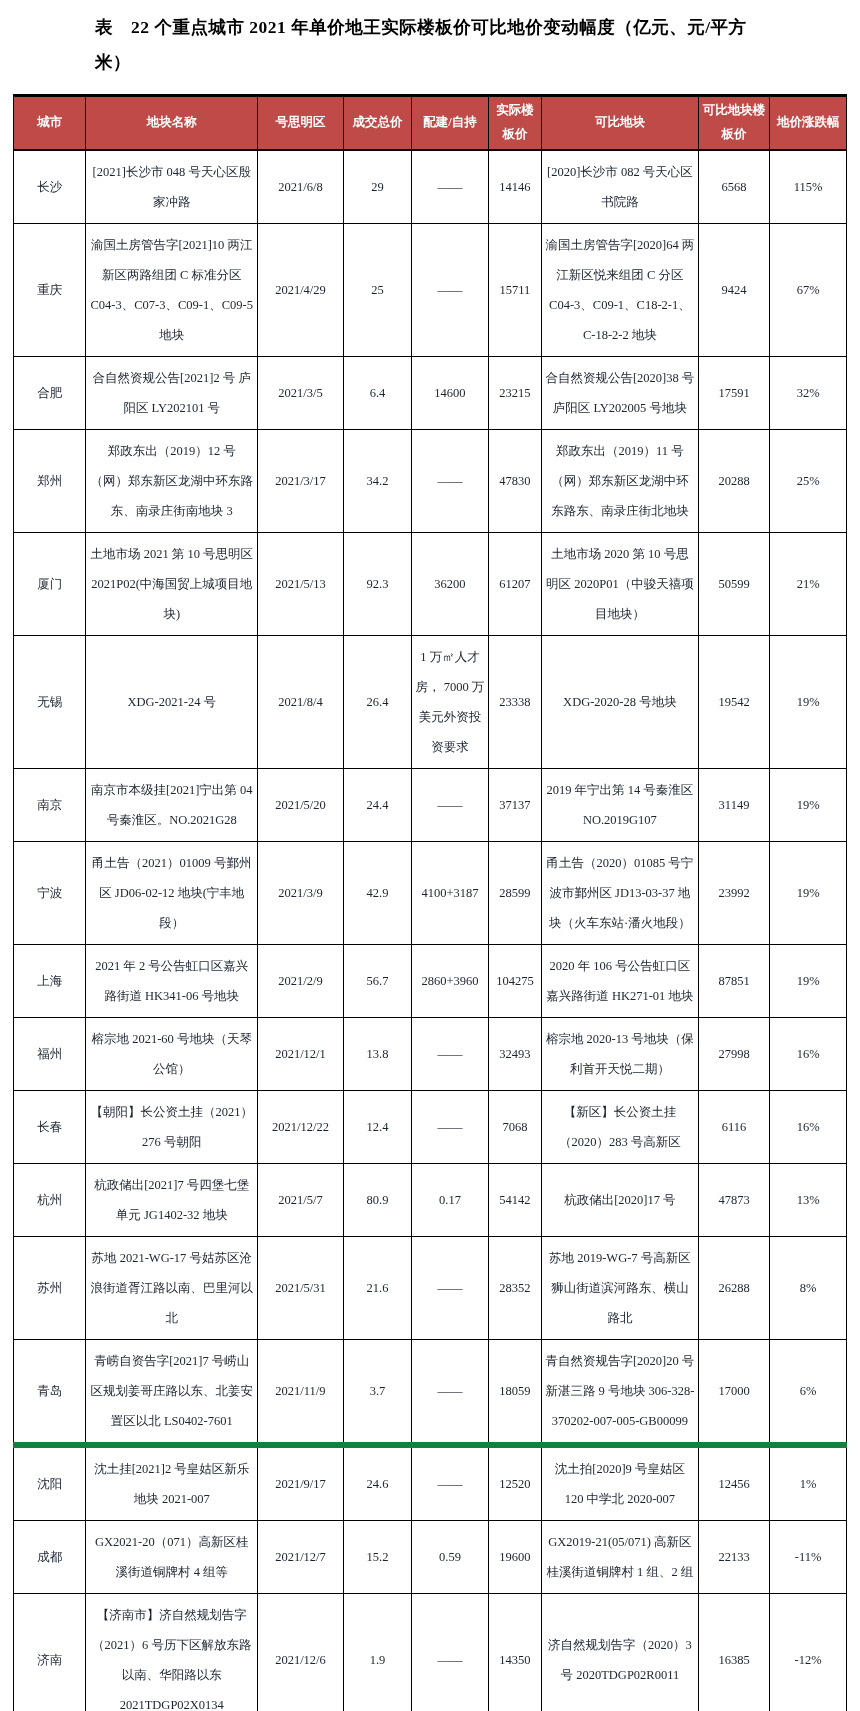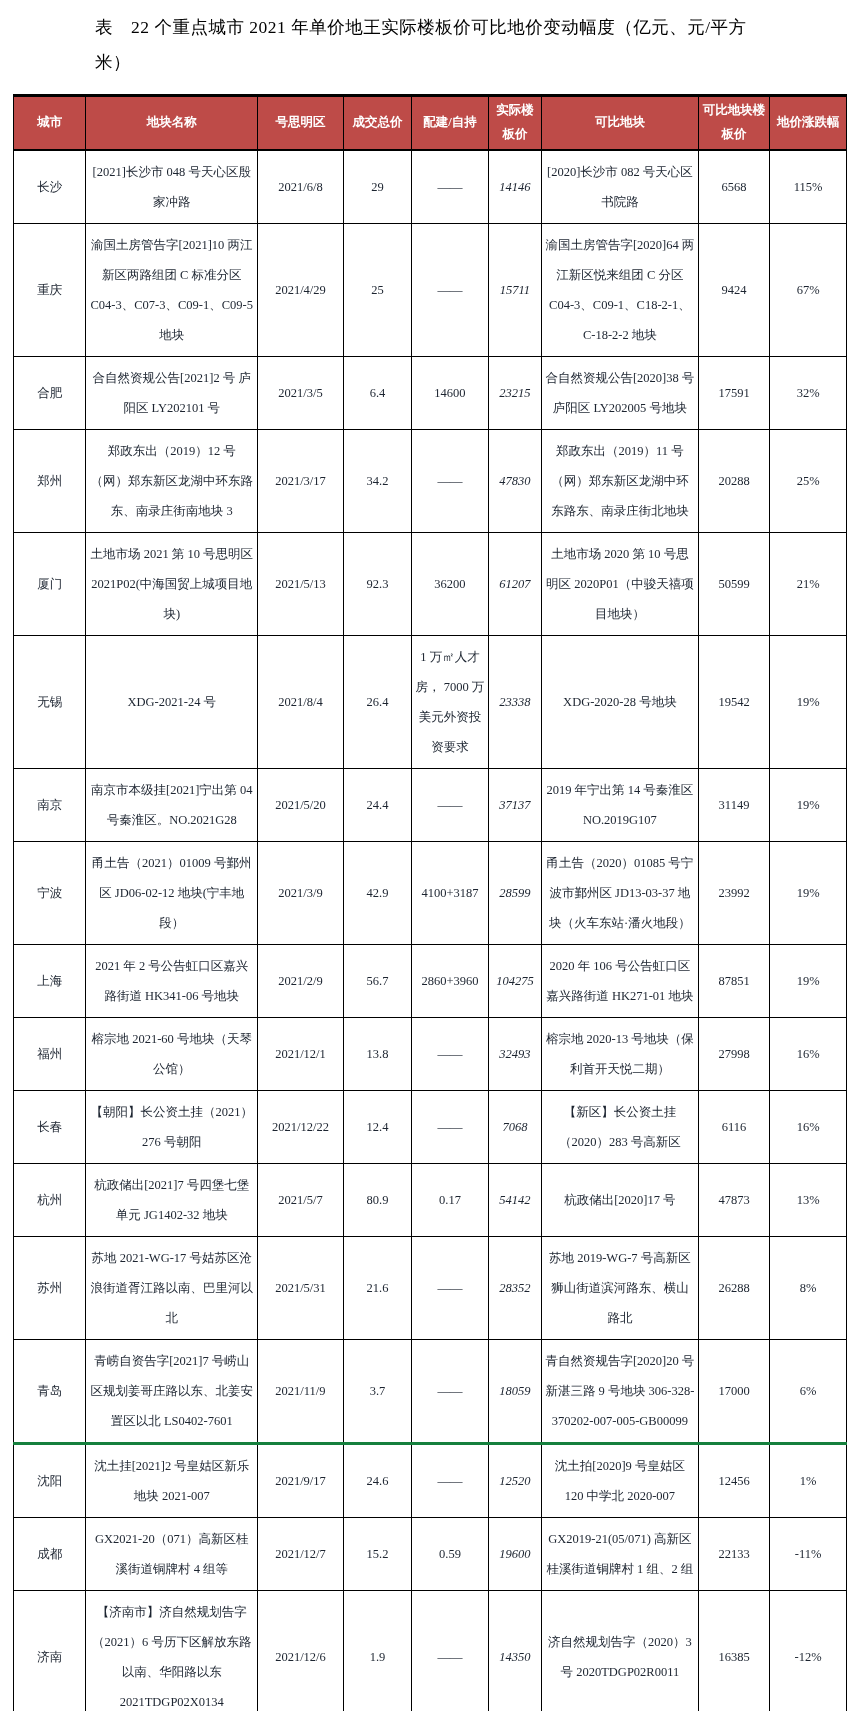--- a/index.html
+++ b/index.html
@@ -9,21 +9,21 @@
     width: 860px; min-height: 1711px;
     font-family: "Liberation Serif", "DejaVu Serif", serif;
     color: #1c2430;
   }
   .page { width: 860px; min-height: 1711px; padding-top: 10px; }
 
   .title {
     margin: 0 0 14px 95px;
     width: 660px;
     font-size: 17.5px;
-    font-weight: normal;
+    font-weight: bold;
     color: #000000;
     line-height: 2.0;
     letter-spacing: 0.5px;
   }
 
   table.data-table {
     width: 834px;
     margin-left: 13px;
     border-collapse: collapse;
     table-layout: fixed;
@@ -44,22 +44,22 @@
     font-size: 12.5px;
     line-height: 1.9;
     height: 47px;
     padding: 2px 3px;
     border-bottom: 2px solid #000;
   }
   td {
     font-size: 12.5px;
     line-height: 30px;
   }
-  td.c-floor { word-break: break-all; font-style: italic; }
-  tr.page-break td { border-bottom: 3px solid #15803d; text-align: center; }
+  td.c-floor { word-break: break-all; }
+  tr.page-break td { border-bottom: 6px solid #15803d; text-align: center; }
 </style>
 </head>
 <body>
 
 <div class="page">
 
   <h1 class="title">表　22 个重点城市 2021 年单价地王实际楼板价可比地价变动幅度（亿元、元/平方米）</h1>
 
   <table class="data-table">
     <colgroup>

